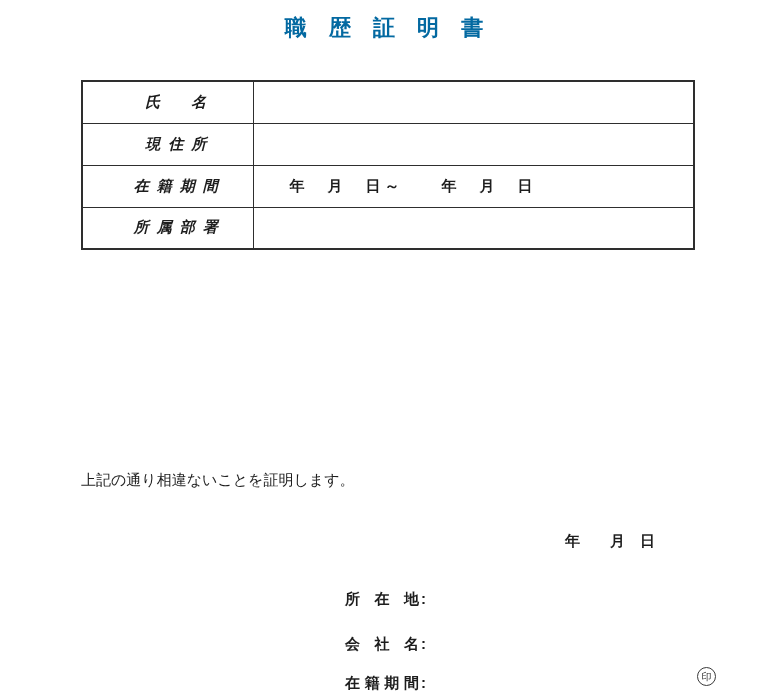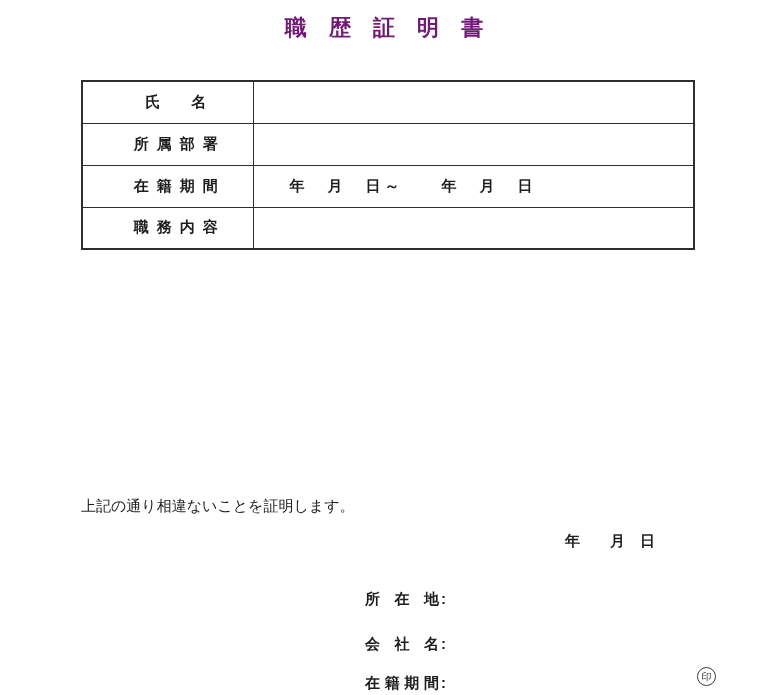--- a/index.html
+++ b/index.html
@@ -18,21 +18,21 @@
   .doc-title {
     position: absolute;
     top: 13px;
     left: 0;
     width: 100%;
     text-align: center;
     font-size: 22px;
     font-weight: 700;
     letter-spacing: 8px;
     padding-left: 8px; 
-    color: #701a75;
+    color: #0369a1;
     white-space: pre;
   }
   table.cert-table {
     position: absolute;
     left: 81px;
     top: 80px;
     width: 614px;
     border-collapse: collapse;
     table-layout: fixed;
     border: 2px solid #2e2e2e;
@@ -42,57 +42,57 @@
     width: 171px;
     border: 1.5px solid #2e2e2e;
     font-size: 15px;
     font-weight: 600;
     letter-spacing: 8px;
     padding-left: 24px; 
     text-align: center;
     vertical-align: middle;
     color: #1d1d1d;
     white-space: pre;
+    font-style: italic;
   }
   table.cert-table td {
     border: 1.5px solid #2e2e2e;
     font-size: 15px;
     font-weight: 600;
     letter-spacing: 4px;
     padding-left: 36px;
     text-align: left;
     vertical-align: middle;
     color: #1d1d1d;
     white-space: pre;
   }
   .certify-text {
     position: absolute;
     left: 81px;
-    top: 497px;
+    top: 471px;
     font-size: 15px;
     color: #1d1d1d;
     white-space: pre;
   }
   .date-line {
     position: absolute;
     left: 565px;
     top: 532px;
     font-size: 15px;
     font-weight: 600;
     color: #1d1d1d;
     white-space: pre;
   }
   .sig-row {
     position: absolute;
     left: 345px;
     font-size: 15px;
     font-weight: 600;
     color: #1d1d1d;
     white-space: nowrap;
-    margin-left: 20px;
   }
   .sig-row.r1 { top: 590px; }
   .sig-row.r2 { top: 635px; }
   .sig-row.r3 { top: 674px; }
   .jlabel {
     display: inline-block;
     width: 74px;
     text-align: justify;
     text-align-last: justify;
     vertical-align: top;
@@ -122,29 +122,29 @@
 
   <div class="doc-title">職 歴 証 明 書</div>
 
   <table class="cert-table">
     <tbody>
       <tr>
         <th>氏　名</th>
         <td></td>
       </tr>
       <tr>
-        <th>所属部署</th>
+        <th>現住所</th>
         <td></td>
       </tr>
       <tr>
         <th>在籍期間</th>
         <td>年　月　日～　　年　月　日</td>
       </tr>
       <tr>
-        <th>職務内容</th>
+        <th>所属部署</th>
         <td></td>
       </tr>
     </tbody>
   </table>
 
   <div class="certify-text">上記の通り相違ないことを証明します。</div>
 
   <div class="date-line">年　　月　日</div>
 
   <div class="sig-row r1">

